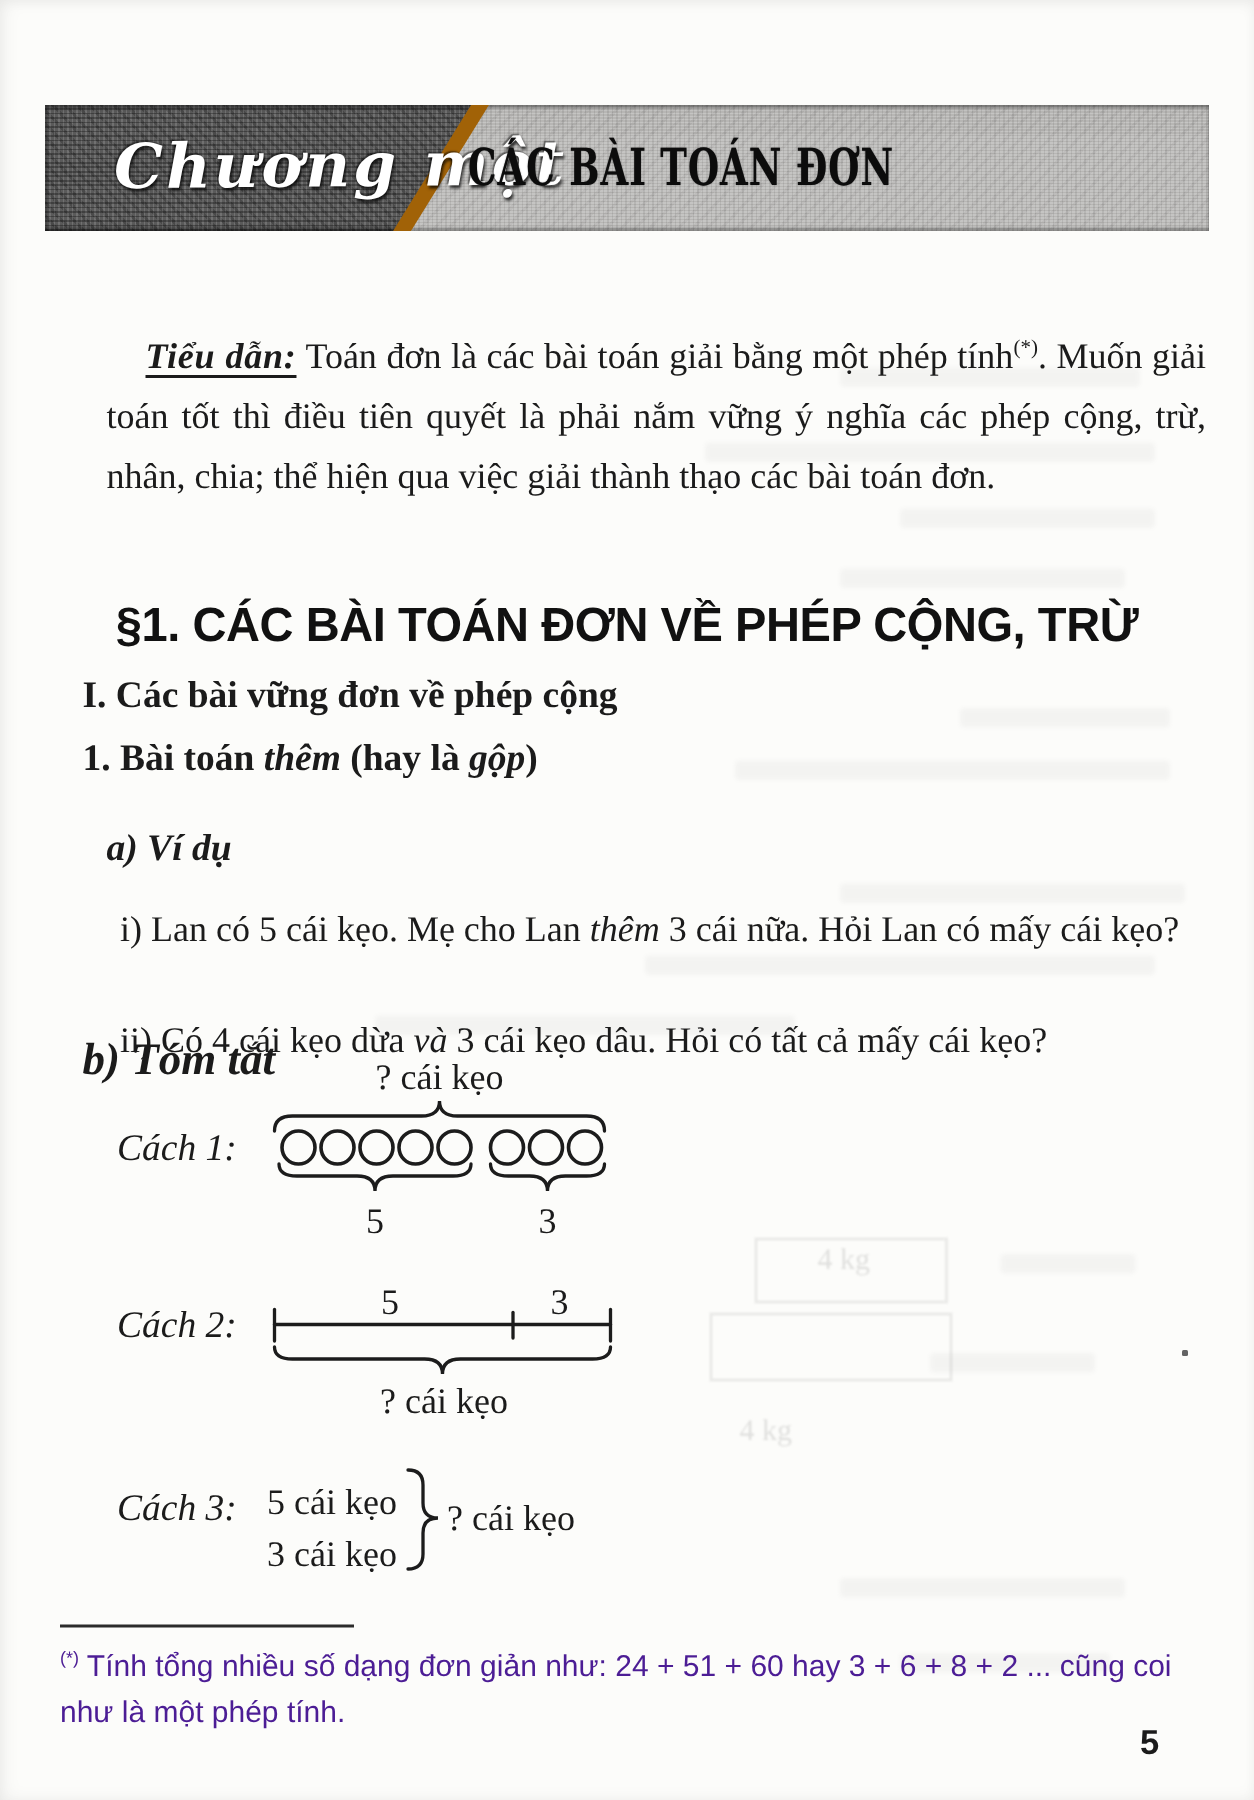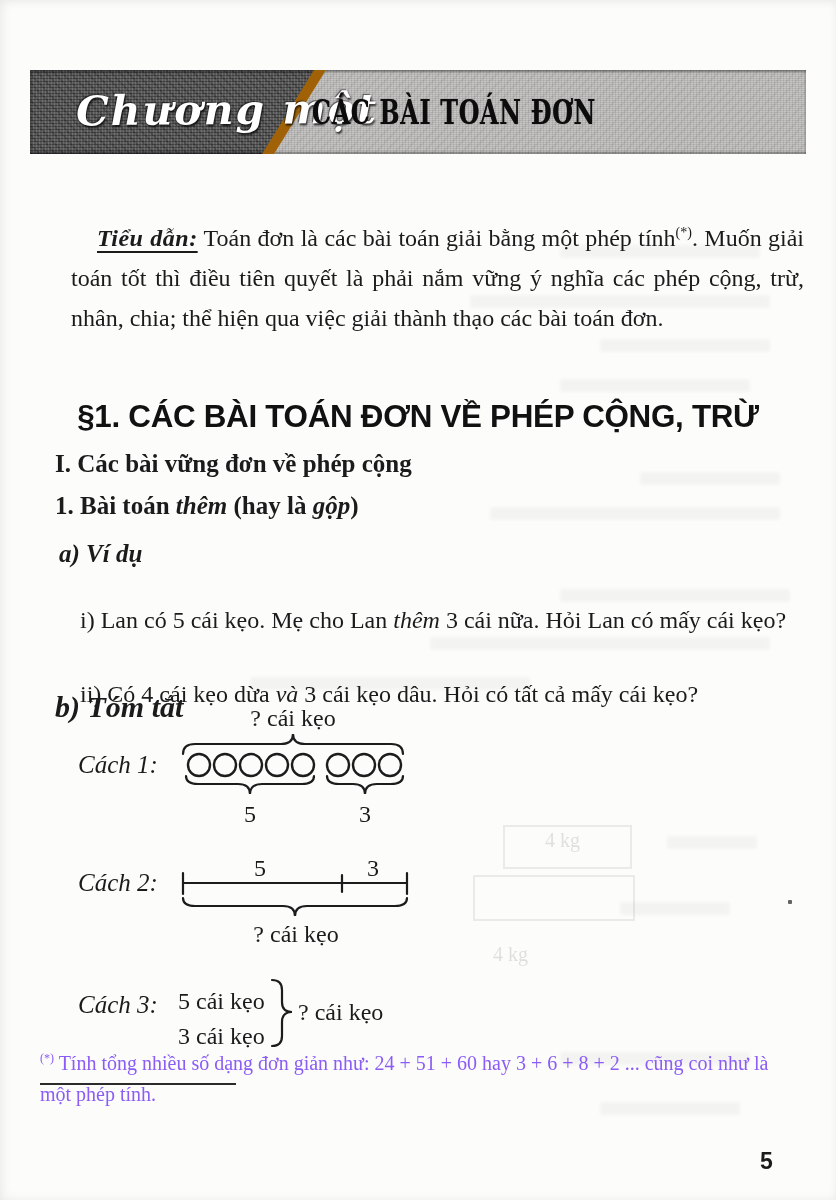--- a/index.html
+++ b/index.html
@@ -74,22 +74,22 @@
 
   
   .diagram { position:absolute; }
   .diagram text { font-family:"Liberation Serif","DejaVu Serif",serif; font-size:24px; fill:#1b1b1b; }
   .diagram text.lbl { font-style:italic; font-size:25px; }
   .diagram path, .diagram line, .diagram circle { stroke:#1c1c1c; fill:none; }
 
   
   .footnote-rule { position:absolute; left:40px; top:1083px; width:196px; height:2px; background:#2b2b2b; }
   .footnote {
-    position:absolute; left:40px; top:1048px; width:756px;
-    font-family:Liberation Serif, serif; font-size:20px; line-height:31px; color:#8b5cf6;
+    position:absolute; left:40px; top:1096px; width:756px;
+    font-family:Liberation Sans, sans-serif; font-size:20px; line-height:31px; color:#4c1d95;
   }
   .footnote sup.fnmark { font-size:12px; }
   .page-number {
     position:absolute; left:760px; top:1148px;
     font-family:"Liberation Sans","DejaVu Sans",sans-serif; font-weight:bold; font-size:23px;
   }
 
   
   .ghost { position:absolute; pointer-events:none;margin-top:47px; }
   .ghost-bar { height:13px; background:#8a8a8a; opacity:.07; filter:blur(1.5px); border-radius:3px; }
@@ -132,21 +132,21 @@
   </div>
 
   <p class="intro"><span class="lead">Tiểu dẫn:</span> <span>Toán đơn là các bài toán giải bằng một phép tính</span><sup class="fnmark">(*)</sup><span>. Muốn giải toán tốt thì điều tiên quyết là phải nắm vững ý nghĩa các phép cộng, trừ, nhân, chia; thể hiện qua việc giải thành thạo các bài toán đơn.</span></p>
 
   <h1 class="section-heading">§1. CÁC BÀI TOÁN ĐƠN VỀ PHÉP CỘNG, TRỪ</h1>
 
   <h2 class="sub1" style="margin:0;">I. Các bài vững đơn về phép cộng</h2>
 
   <h3 class="item1" style="margin:0;text-align:right;"><span>1. Bài toán </span><em>thêm</em><span> (hay là </span><em>gộp</em><span>)</span></h3>
 
-  <h4 class="a-label" style="margin:4px;">a) Ví dụ</h4>
+  <h4 class="a-label" style="margin:16px;">a) Ví dụ</h4>
 
   <p class="example example-i"><span>i) Lan có 5 cái kẹo. Mẹ cho Lan </span><em>thêm</em><span> 3 cái nữa. Hỏi Lan có mấy cái kẹo?</span></p>
 
   <p class="example example-ii"><span>ii) Có 4 cái kẹo dừa </span><em>và</em><span> 3 cái kẹo dâu. Hỏi có tất cả mấy cái kẹo?</span></p>
 
   <h4 class="b-label" style="margin:0;">b) Tóm tắt</h4>
 
   <svg class="diagram" style="left:70px; top:698px;" width="370" height="132" viewBox="0 0 370 132">
     <text class="lbl" x="8" y="75">Cách 1:</text>
     <text x="223" y="28" text-anchor="middle">? cái kẹo</text>

